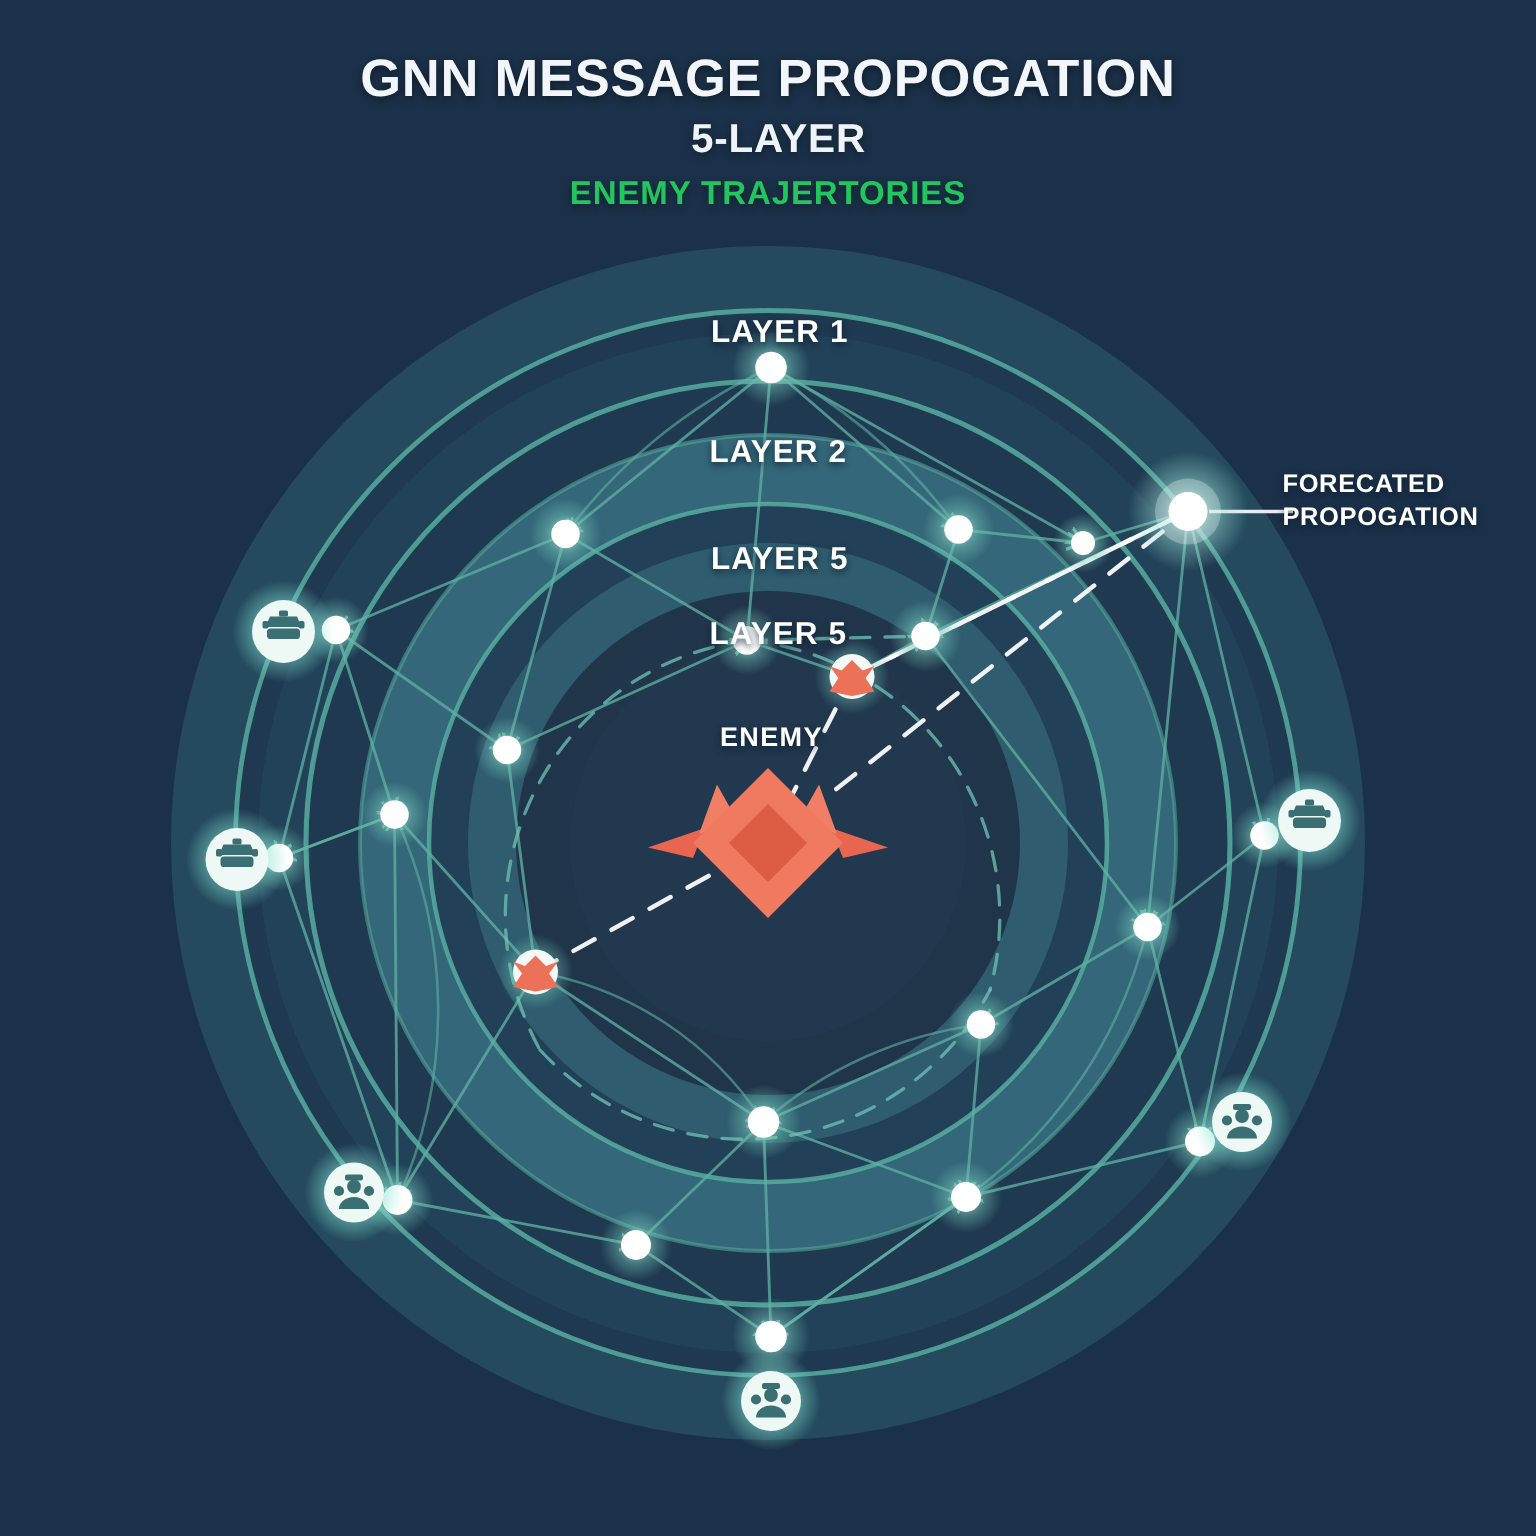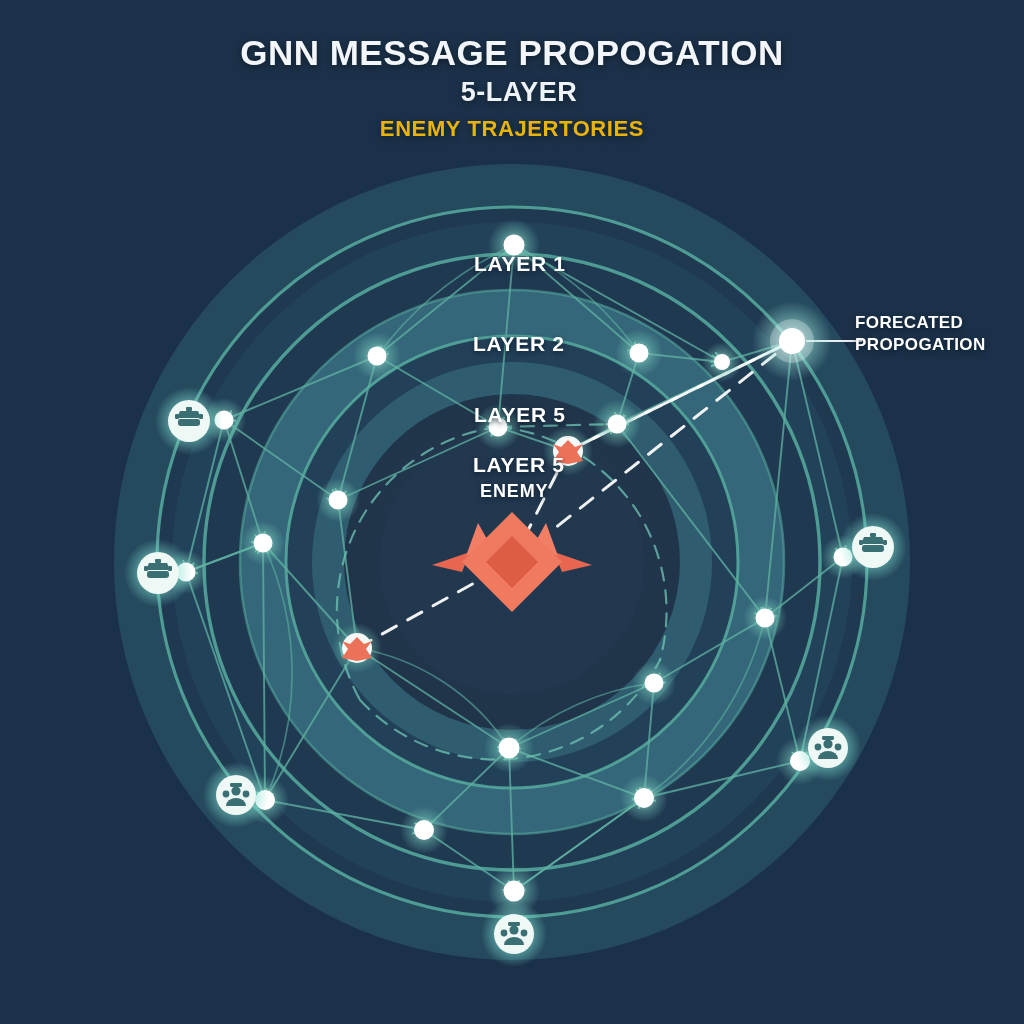--- a/index.html
+++ b/index.html
@@ -22,30 +22,30 @@
     color:#f2f6fa;line-height:1.08;margin:0;
     text-shadow:0 2px 6px rgba(0,0,0,.45);
   }
   .title-sub1{
     font-size:27px;font-weight:bold;letter-spacing:.5px;
     color:#eef3f8;margin:6px 0 0 14px;line-height:1.1;
     text-shadow:0 2px 6px rgba(0,0,0,.4);
   }
   .title-sub2{
     font-size:22px;font-weight:bold;letter-spacing:.6px;
-    color:#eab308;margin:10px 0 0 0;line-height:1.1;
+    color:#22c55e;margin:10px 0 0 0;line-height:1.1;
     text-shadow:0 2px 6px rgba(0,0,0,.4);
   }
 
   .lbl{
     position:absolute;color:#ffffff;font-weight:bold;
     text-shadow:0 2px 5px rgba(10,25,40,.75);
     white-space:nowrap;pointer-events:none;
   }
-  .lbl-layer{font-size:21px;letter-spacing:.7px;margin-top:42px;}
+  .lbl-layer{font-size:21px;letter-spacing:.7px;}
   .lbl-enemy{font-size:18px;letter-spacing:.9px;}
   .lbl-forecast{font-size:17px;letter-spacing:.4px;line-height:1.28;}
 
   #l1{left:474px;top:210px;}
   #l2{left:473px;top:290px;}
   #l3{left:474px;top:361px;}
   #l4{left:473px;top:411px;}
   #lenemy{left:480px;top:481px;}
   #lforecast{left:855px;top:312px;}
 </style>

